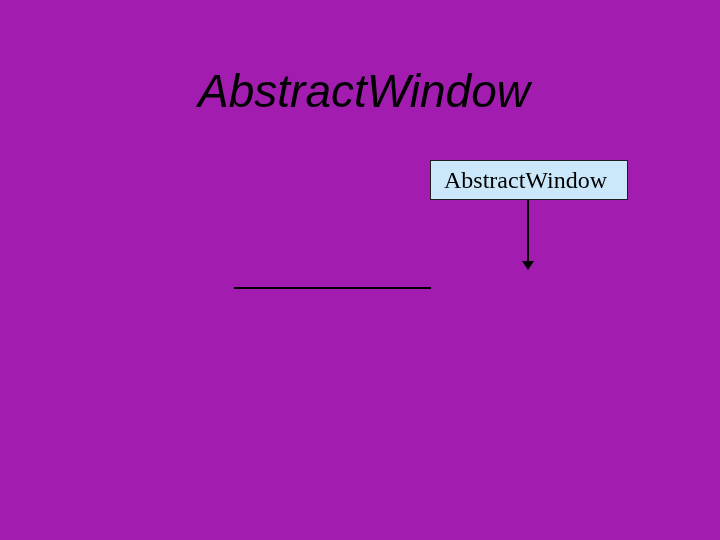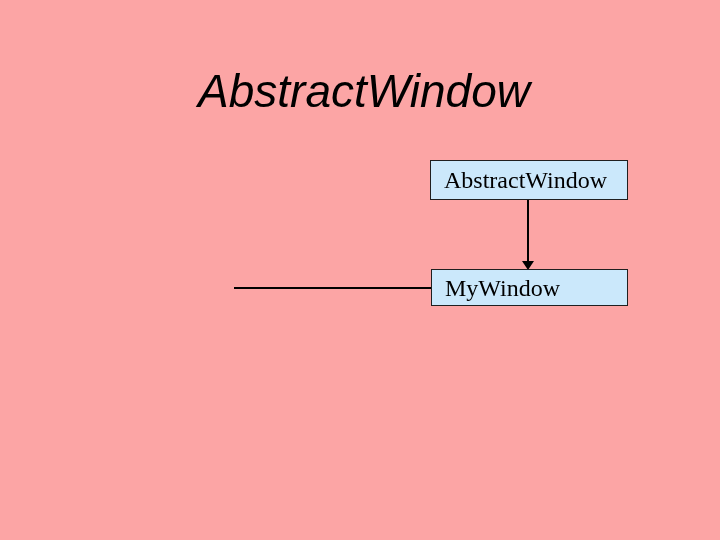--- a/index.html
+++ b/index.html
@@ -4,21 +4,21 @@
 <style>
   html, body {
     margin: 0;
     padding: 0;
     background: #ffffff;
   }
   .slide {
     position: relative;
     width: 720px;
     height: 540px;
-    background: #fca5a5;
+    background: #a21caf;
     overflow: hidden;
     font-family: "Liberation Sans", sans-serif;
   }
   .slide-title {
     position: absolute;
     top: 65px;
     left: 4px;
     width: 720px;
     margin: 0;
     text-align: center;
@@ -97,20 +97,17 @@
   <h1 class="slide-title">AbstractWindow</h1>
 
   <div class="node node-abstract-window">
     <span>AbstractWindow</span>
   </div>
 
   <div class="inheritance-shaft"></div>
 
   <div class="inheritance-arrowhead"></div>
 
-  <div class="node node-my-window">
-    <span>MyWindow</span>
-  </div>
 
 
   <div class="association-line"></div>
 
 </div>
 
 </body></html>

